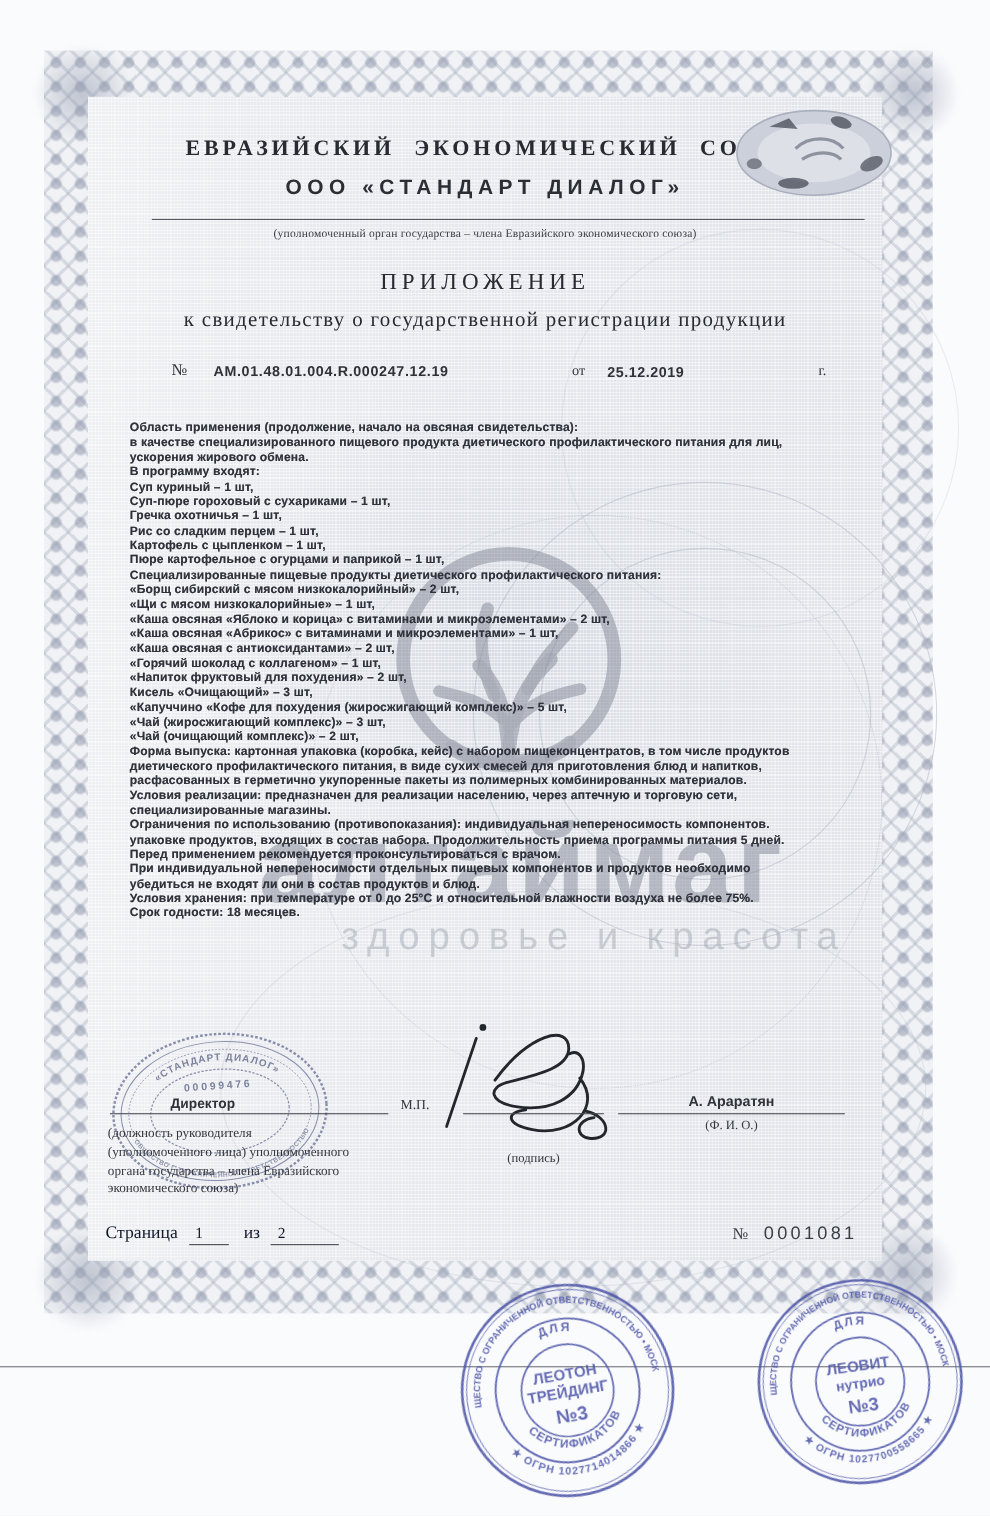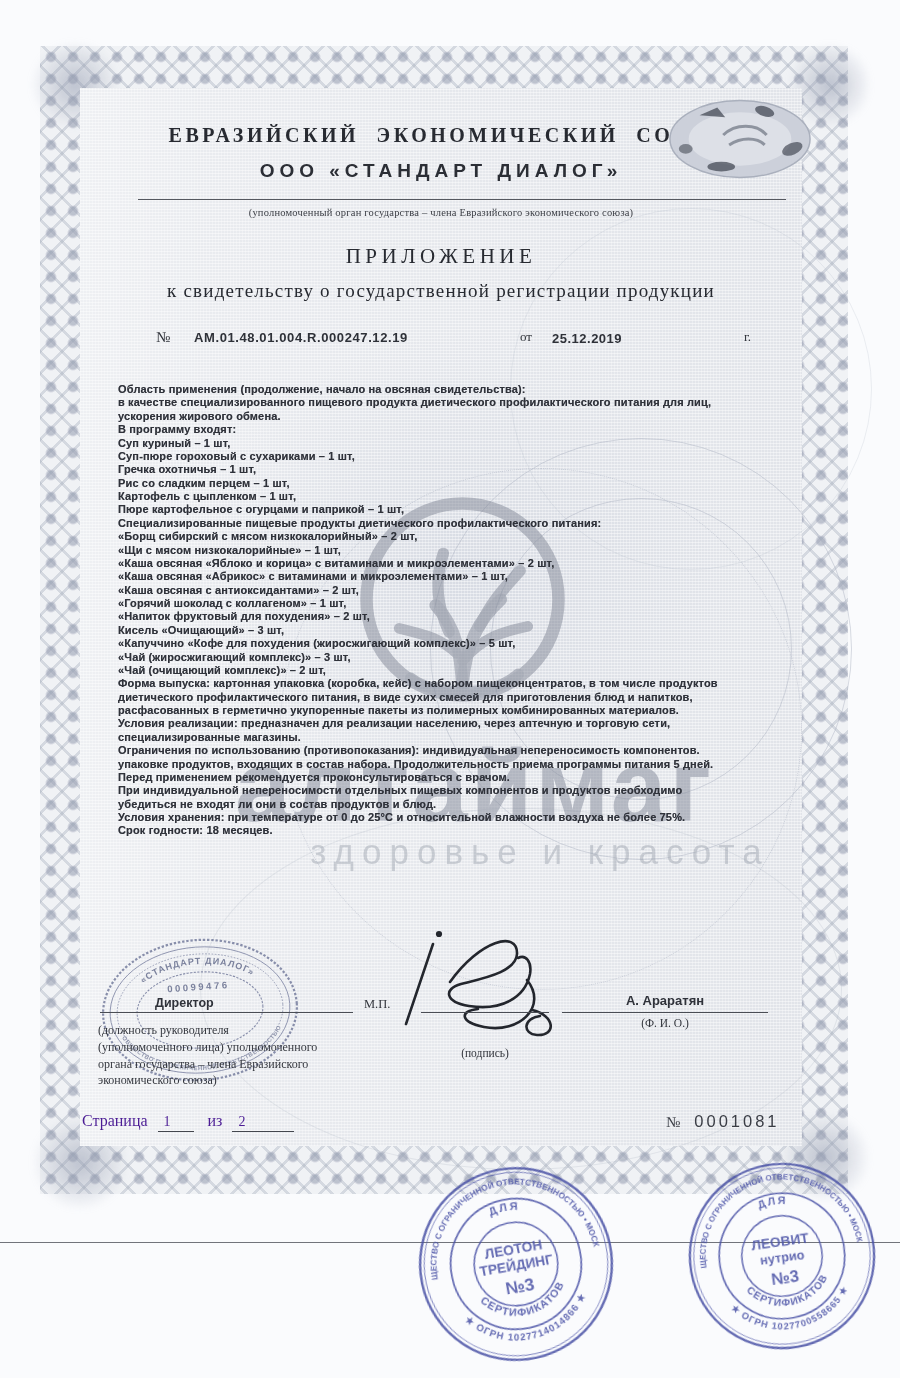--- a/index.html
+++ b/index.html
@@ -95,21 +95,21 @@
   .sl2{left:421px;width:128px;}
   .sl3{left:562px;width:206px;}
   .mp{position:absolute;left:364px;top:997px;font-size:12.5px;color:#33363d;}
   .signature{position:absolute;left:398px;top:922px;width:180px;height:122px;}
   .cap-sign{position:absolute;left:421px;top:1016px;width:128px;text-align:center;font-size:11.5px;color:#33363d;margin-top:31px;}
   .fio-name{position:absolute;left:562px;top:993px;width:206px;text-align:center;font-family:"Liberation Sans",sans-serif;font-weight:bold;font-size:13px;color:#2f323a;}
   .cap-fio{position:absolute;left:562px;top:1017px;width:206px;text-align:center;font-size:11.5px;color:#33363d;}
   .pos-caption{position:absolute;left:98px;top:1022px;width:290px;font-size:12px;line-height:16.8px;color:#34373e;}
 
   
-  .pagerow{position:absolute;left:82px;top:1112px;font-size:16px;color:#4c1d95;}
+  .pagerow{position:absolute;left:96px;top:1112px;font-size:16px;color:#0f172a;}
   .pagerow .lbl{margin-right:10px;}
   .u{display:inline-block;border-bottom:1px solid #44474e;text-align:left;font-size:14px;padding:0 2px 1px 6px;}
   .u1{min-width:28px;margin-right:14px;}
   .u2{min-width:54px;}
   .blankno{position:absolute;left:630px;top:1112px;font-size:15px;color:#3a3d45;margin-left:36px;}
   .blankno .digits{font-family:"Liberation Sans",sans-serif;font-size:16.5px;letter-spacing:3px;margin-left:14px;}
 
   .hline{position:absolute;left:0;top:1242px;width:900px;height:1px;background:#71747b;}
 
   

